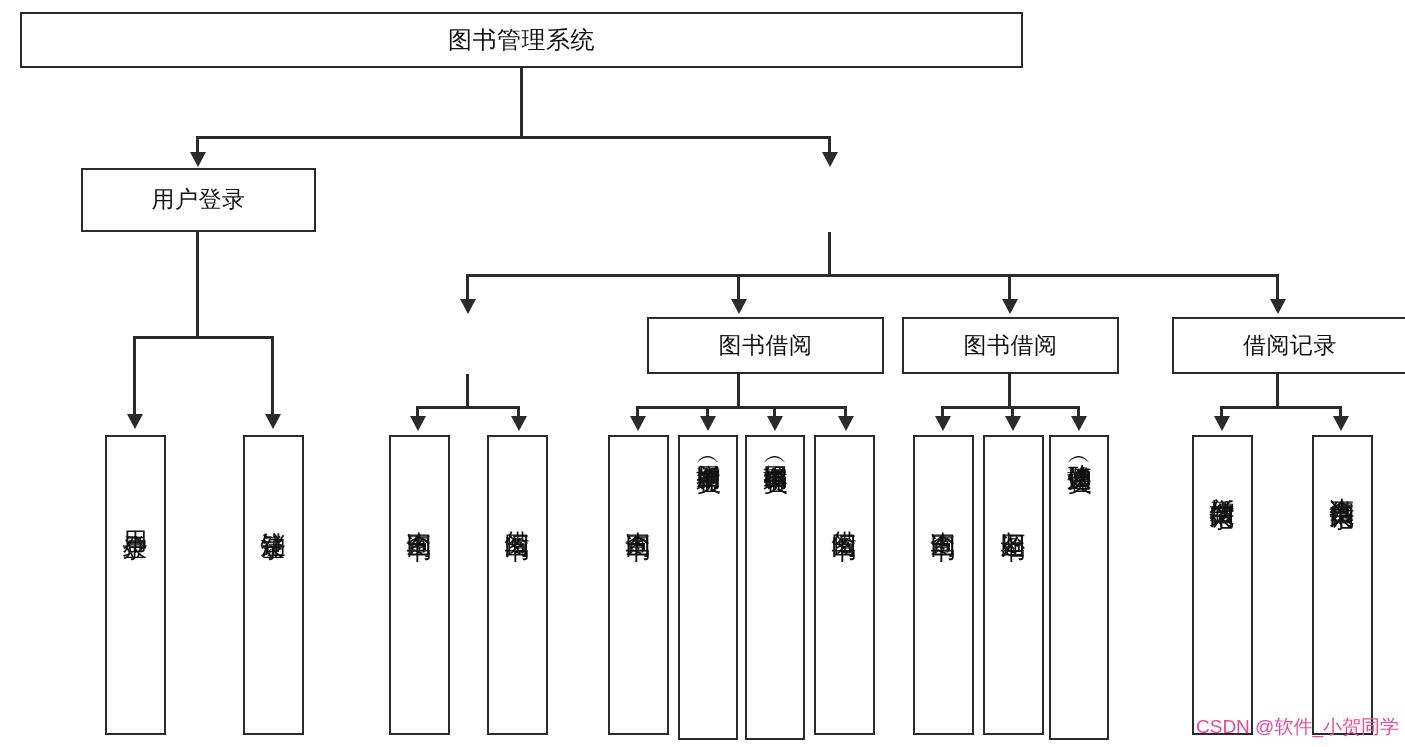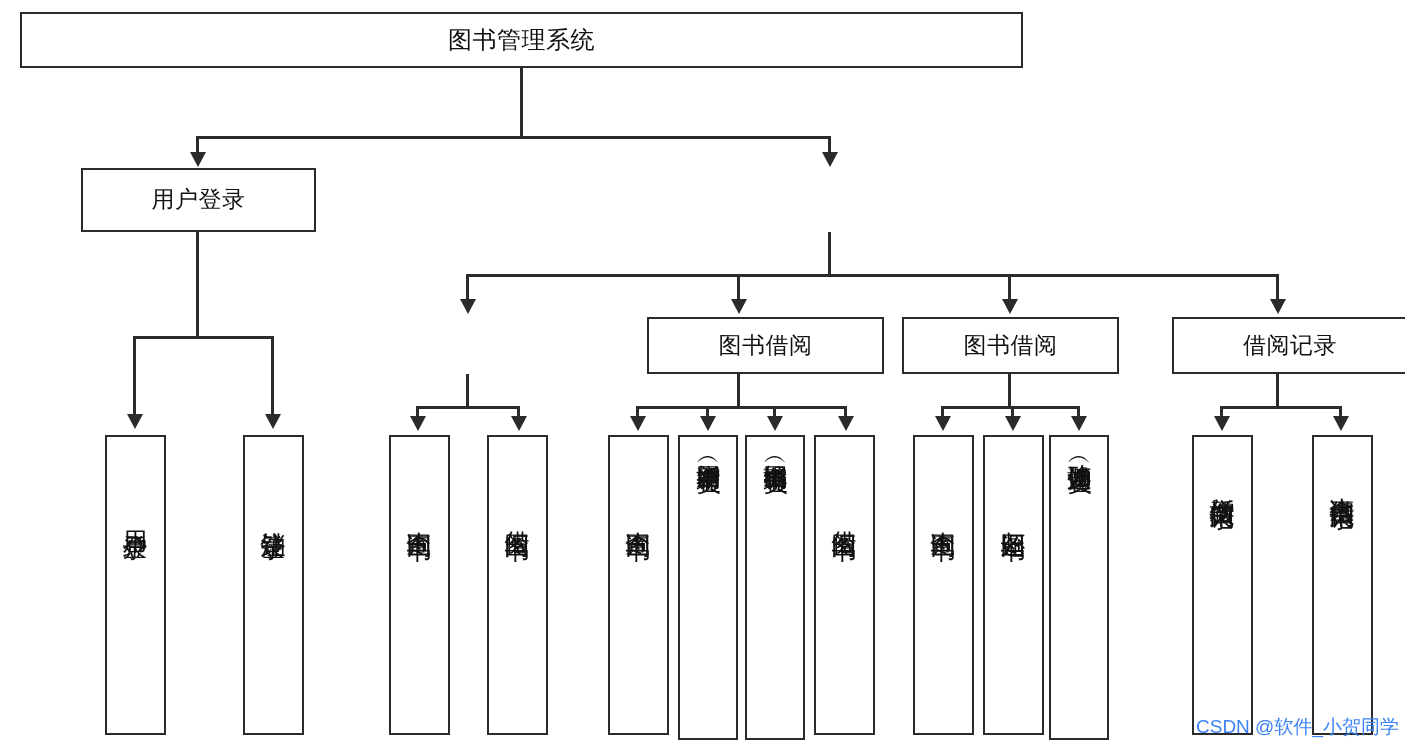--- a/index.html
+++ b/index.html
@@ -59,21 +59,21 @@
     width:0;height:0;
     border-left:8px solid transparent;
     border-right:8px solid transparent;
     border-top:15px solid #2b2b2b;
     z-index:2;
   }
   
   #watermark{
     position:absolute;
     font-size:19px;
-    color:#3b82f6;
+    color:#ec4899;
     white-space:nowrap;
     z-index:5;
     user-select:none;
   }
 </style>
 </head>
 <body>
 
 <div id="canvas">
 

